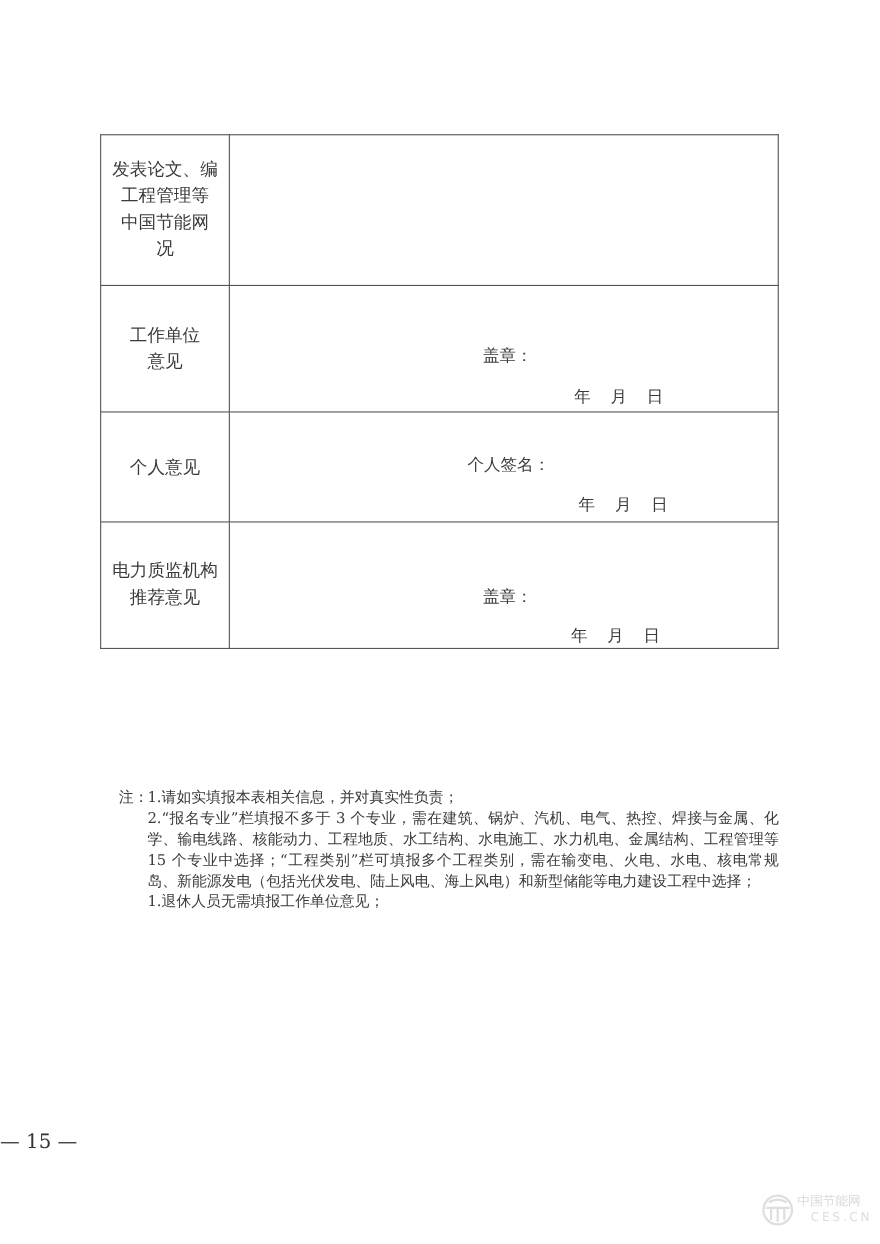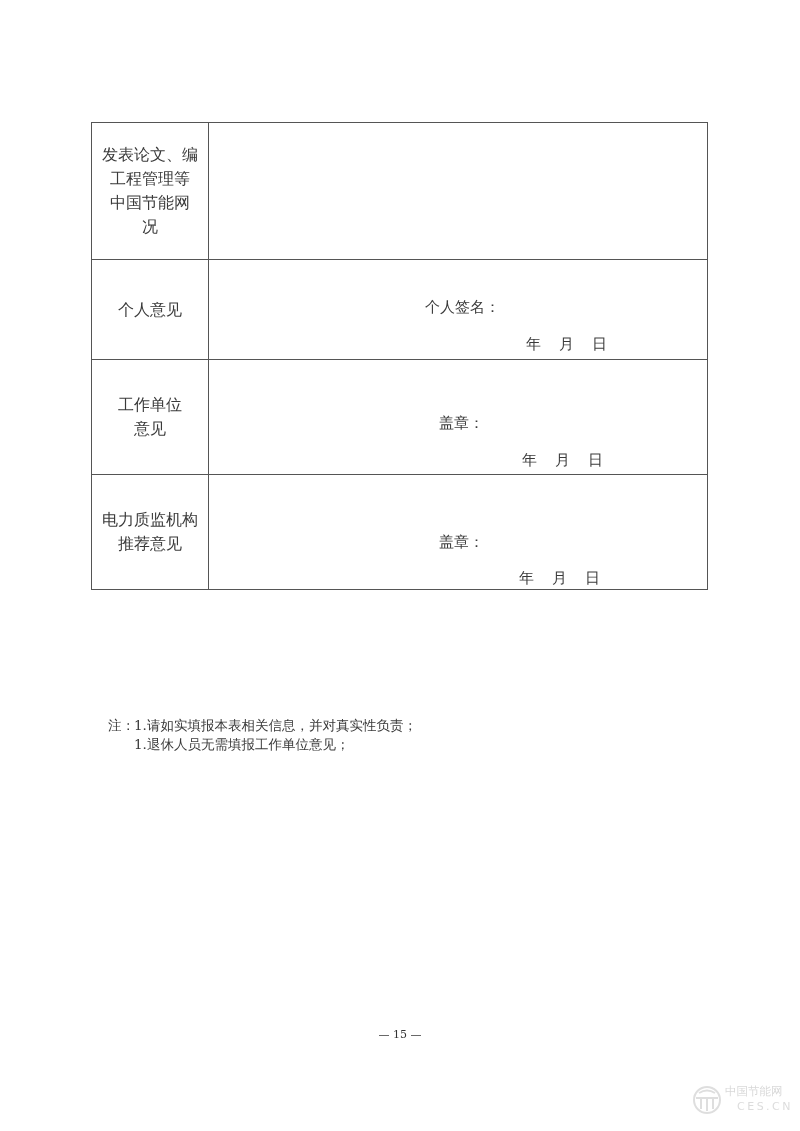--- a/index.html
+++ b/index.html
@@ -78,22 +78,21 @@
     }
     .note-item {
       display: block;
       text-align: justify;
     }
     .page-number {
       position: absolute;
       left: 0;
       width: 800px;
       top: 1028px;
-      text-align: center;
-      font-size: 11px;
+      font-size: 18px;
       color: #333333;
     }
     .watermark {
       position: absolute;
       right: 8px;
       bottom: 12px;
       width: 100px;
       height: 36px;
       opacity: 0.55;
     }
@@ -130,62 +129,63 @@
   <tbody>
       <tr style="height:137px;font-family:Liberation Serif, serif;">
     <td class="label-cell">
       <span class="label-line">发表论文、编</span>
       <span class="label-line">工程管理等</span>
       <span class="label-line">中国节能网</span>
       <span class="label-line">况</span>
     </td>
     <td class="content-cell"></td>
   </tr>
-  <tr style="height:100px;">
-    <td class="label-cell">
-      <span class="label-line">个人意见</span>
-    </td>
-    <td class="content-cell">
-      <span class="sign-label" style="left:216px; top:38px;">个人签名：</span>
-      <div class="date-label" style="left:317px; top:75px;">
-        <span>年</span><span>月</span><span>日</span>
-      </div>
-    </td>
-  </tr>
   <tr style="height:115px;">
     <td class="label-cell">
       <span class="label-line">工作单位</span>
       <span class="label-line">意见</span>
     </td>
     <td class="content-cell">
       <span class="sign-label" style="left:230px; top:54px;">盖章：</span>
       <div class="date-label" style="left:313px; top:91px;">
         <span>年</span><span>月</span><span>日</span>
       </div>
     </td>
   </tr>
-  <tr style="height:115px;">
+  <tr style="height:100px;">
+    <td class="label-cell">
+      <span class="label-line">个人意见</span>
+    </td>
+    <td class="content-cell">
+      <span class="sign-label" style="left:216px; top:38px;">个人签名：</span>
+      <div class="date-label" style="left:317px; top:75px;">
+        <span>年</span><span>月</span><span>日</span>
+      </div>
+    </td>
+  </tr>
+  <tr style="height:115px;font-family:Liberation Mono, monospace;">
     <td class="label-cell">
       <span class="label-line">电力质监机构</span>
       <span class="label-line">推荐意见</span>
     </td>
     <td class="content-cell">
       <span class="sign-label" style="left:230px; top:58px;">盖章：</span>
       <div class="date-label" style="left:310px; top:94px;">
         <span>年</span><span>月</span><span>日</span>
       </div>
     </td>
   </tr>
 </tbody>
   </table>
 
 <div class="notes">
   <span class="note-prefix">注：</span>
   <div class="note-list">
     <span class="note-item">1.请如实填报本表相关信息，并对真实性负责；</span>
+    <span class="note-item">2.“报名专业”栏填报不多于 3 个专业，需在建筑、锅炉、汽机、电气、热控、焊接与金属、化学、输电线路、核能动力、工程地质、水工结构、水电施工、水力机电、金属结构、工程管理等 15 个专业中选择；“工程类别”栏可填报多个工程类别，需在输变电、火电、水电、核电常规岛、新能源发电（包括光伏发电、陆上风电、海上风电）和新型储能等电力建设工程中选择；</span>
     <span class="note-item">1.退休人员无需填报工作单位意见；</span>
   </div>
 </div>
 
 <div class="page-number">— 15 —</div>
 
 <div class="watermark">
   <svg class="wm-logo" viewBox="0 0 30 30">
     <circle cx="15" cy="15" r="13" fill="none" stroke="#c4c4c4" stroke-width="2"></circle>
     <path d="M4 13 H26" stroke="#c4c4c4" stroke-width="2"></path>

